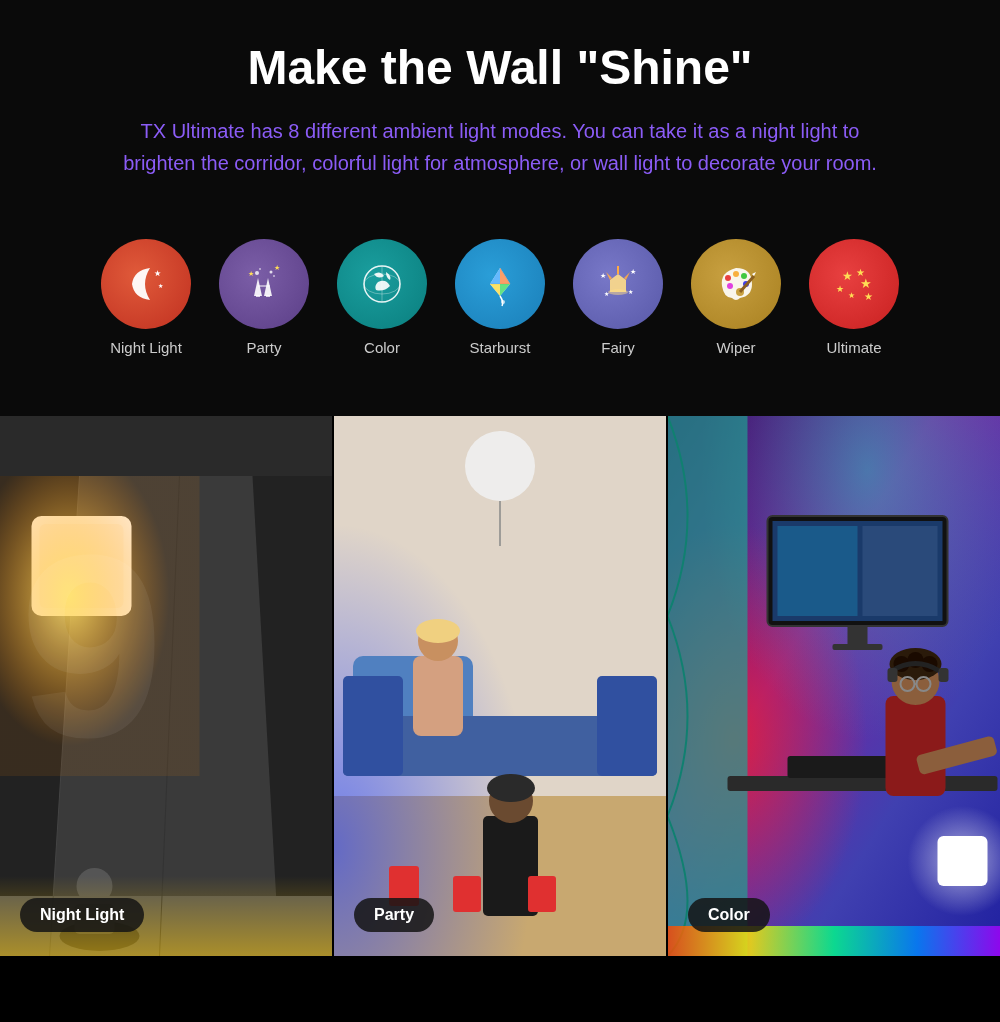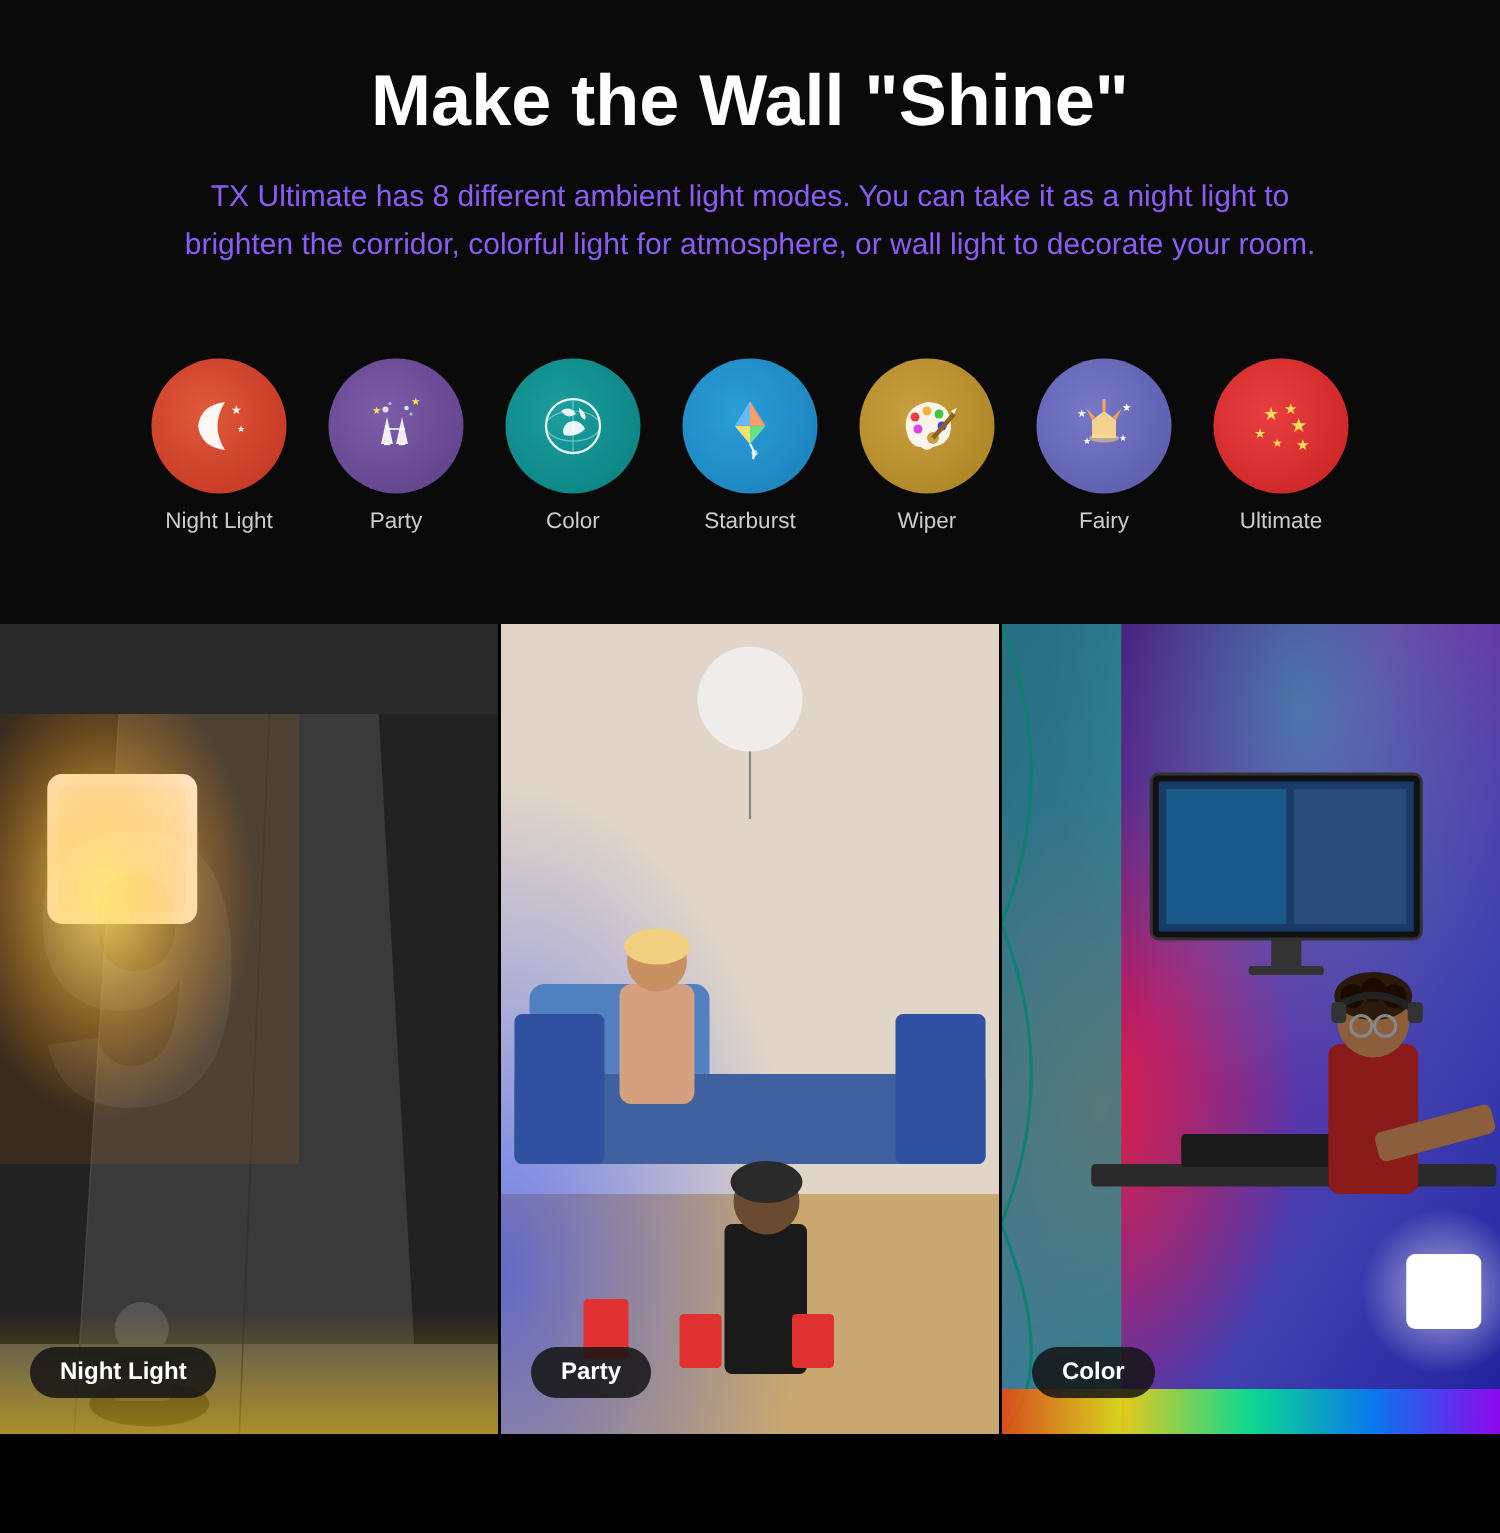--- a/index.html
+++ b/index.html
@@ -214,59 +214,59 @@
           <path d="M26 38 L16 26 L26 26 Z" fill="#ffdd44" opacity="0.8"></path>
 
           <path d="M26 38 Q30 44 28 48" stroke="white" stroke-width="1.5" fill="none"></path>
           <circle cx="29" cy="44" r="2" fill="white" opacity="0.7"></circle>
         </svg>
       </div>
       <span class="icon-label">Starburst</span>
     </div>
 
     <div class="icon-item">
+      <div class="icon-circle ic-fairy">
+        <svg width="52" height="52" viewBox="0 0 52 52">
+
+          <path d="M18 34 L18 22 L26 16 L34 22 L34 34 Z" fill="#ffdd88" opacity="0.9"></path>
+
+          <path d="M18 22 L14 14 L20 20" fill="#ffaa44" opacity="0.9"></path>
+          <path d="M26 16 L26 8 L26 16" stroke="#ffaa44" stroke-width="2"></path>
+          <path d="M34 22 L38 14 L32 20" fill="#ffaa44" opacity="0.9"></path>
+
+          <ellipse cx="26" cy="34" rx="10" ry="3" fill="#ffdd88" opacity="0.5"></ellipse>
+
+          <text x="8" y="20" font-size="7" fill="white">★</text>
+          <text x="38" y="16" font-size="7" fill="white">★</text>
+          <text x="12" y="38" font-size="6" fill="white">★</text>
+          <text x="36" y="36" font-size="6" fill="white">★</text>
+        </svg>
+      </div>
+      <span class="icon-label">Fairy</span>
+    </div>
+
+    <div class="icon-item">
       <div class="icon-circle ic-wiper">
         <svg width="52" height="52" viewBox="0 0 52 52">
 
           <path d="M12 28 Q10 14 26 10 Q42 10 42 26 Q42 38 30 40 Q26 44 22 40 Q14 40 12 28Z" fill="white" opacity="0.9"></path>
 
           <circle cx="30" cy="34" r="4" fill="#c8a040"></circle>
 
           <circle cx="18" cy="20" r="3" fill="#e84040"></circle>
           <circle cx="26" cy="16" r="3" fill="#f8b040"></circle>
           <circle cx="34" cy="18" r="3" fill="#40c840"></circle>
           <circle cx="36" cy="26" r="3" fill="#4040e8"></circle>
           <circle cx="20" cy="28" r="3" fill="#e040e0"></circle>
 
           <line x1="30" y1="34" x2="44" y2="18" stroke="#8b6020" stroke-width="3"></line>
           <path d="M44 18 L46 14 L42 16 Z" fill="white"></path>
         </svg>
       </div>
       <span class="icon-label">Wiper</span>
-    </div>
-
-    <div class="icon-item">
-      <div class="icon-circle ic-fairy">
-        <svg width="52" height="52" viewBox="0 0 52 52">
-
-          <path d="M18 34 L18 22 L26 16 L34 22 L34 34 Z" fill="#ffdd88" opacity="0.9"></path>
-
-          <path d="M18 22 L14 14 L20 20" fill="#ffaa44" opacity="0.9"></path>
-          <path d="M26 16 L26 8 L26 16" stroke="#ffaa44" stroke-width="2"></path>
-          <path d="M34 22 L38 14 L32 20" fill="#ffaa44" opacity="0.9"></path>
-
-          <ellipse cx="26" cy="34" rx="10" ry="3" fill="#ffdd88" opacity="0.5"></ellipse>
-
-          <text x="8" y="20" font-size="7" fill="white">★</text>
-          <text x="38" y="16" font-size="7" fill="white">★</text>
-          <text x="12" y="38" font-size="6" fill="white">★</text>
-          <text x="36" y="36" font-size="6" fill="white">★</text>
-        </svg>
-      </div>
-      <span class="icon-label">Fairy</span>
     </div>
 
     <div class="icon-item">
       <div class="icon-circle ic-starburst">
         <svg width="52" height="52" viewBox="0 0 52 52">
 
           <text x="14" y="22" font-size="12" fill="#ffdd55">★</text>
           <text x="28" y="18" font-size="10" fill="#ffdd55">★</text>
           <text x="8" y="34" font-size="9" fill="#ffdd55">★</text>
           <text x="32" y="30" font-size="13" fill="#ffdd55">★</text>

